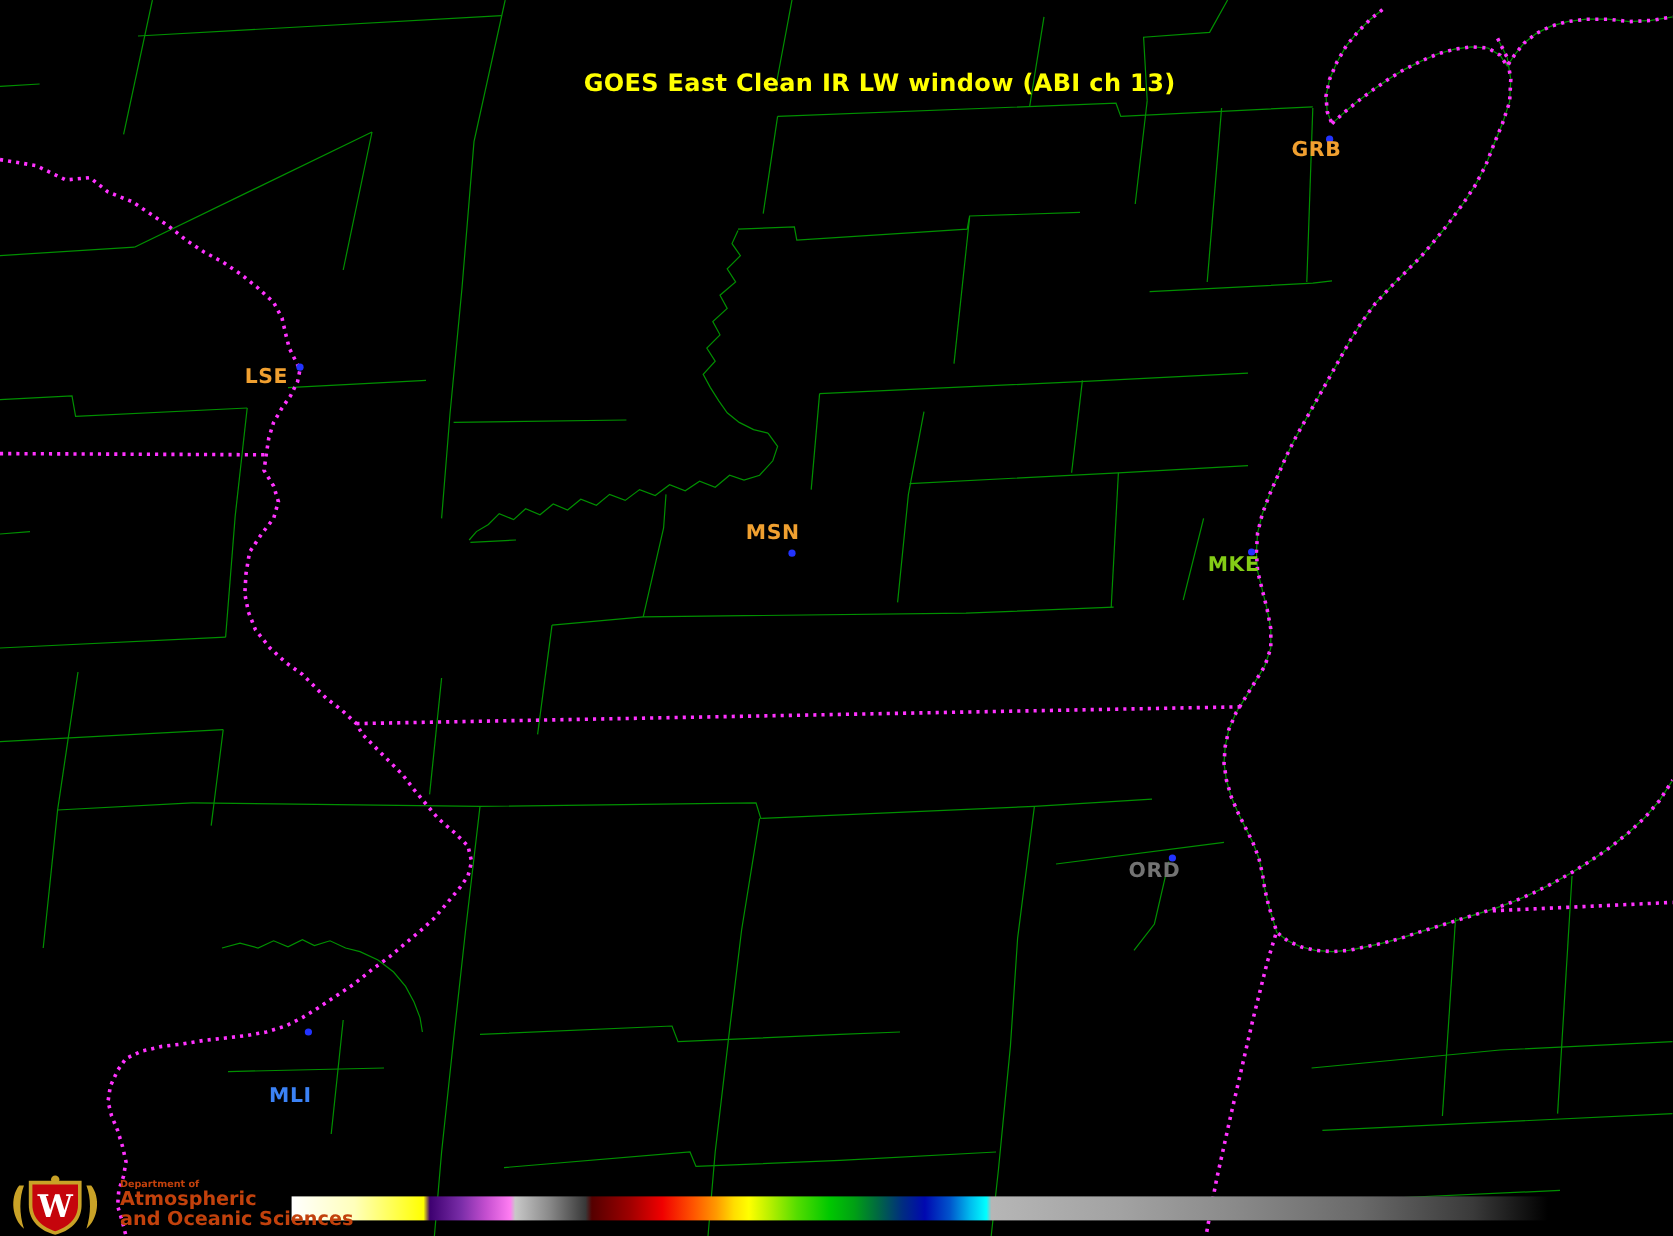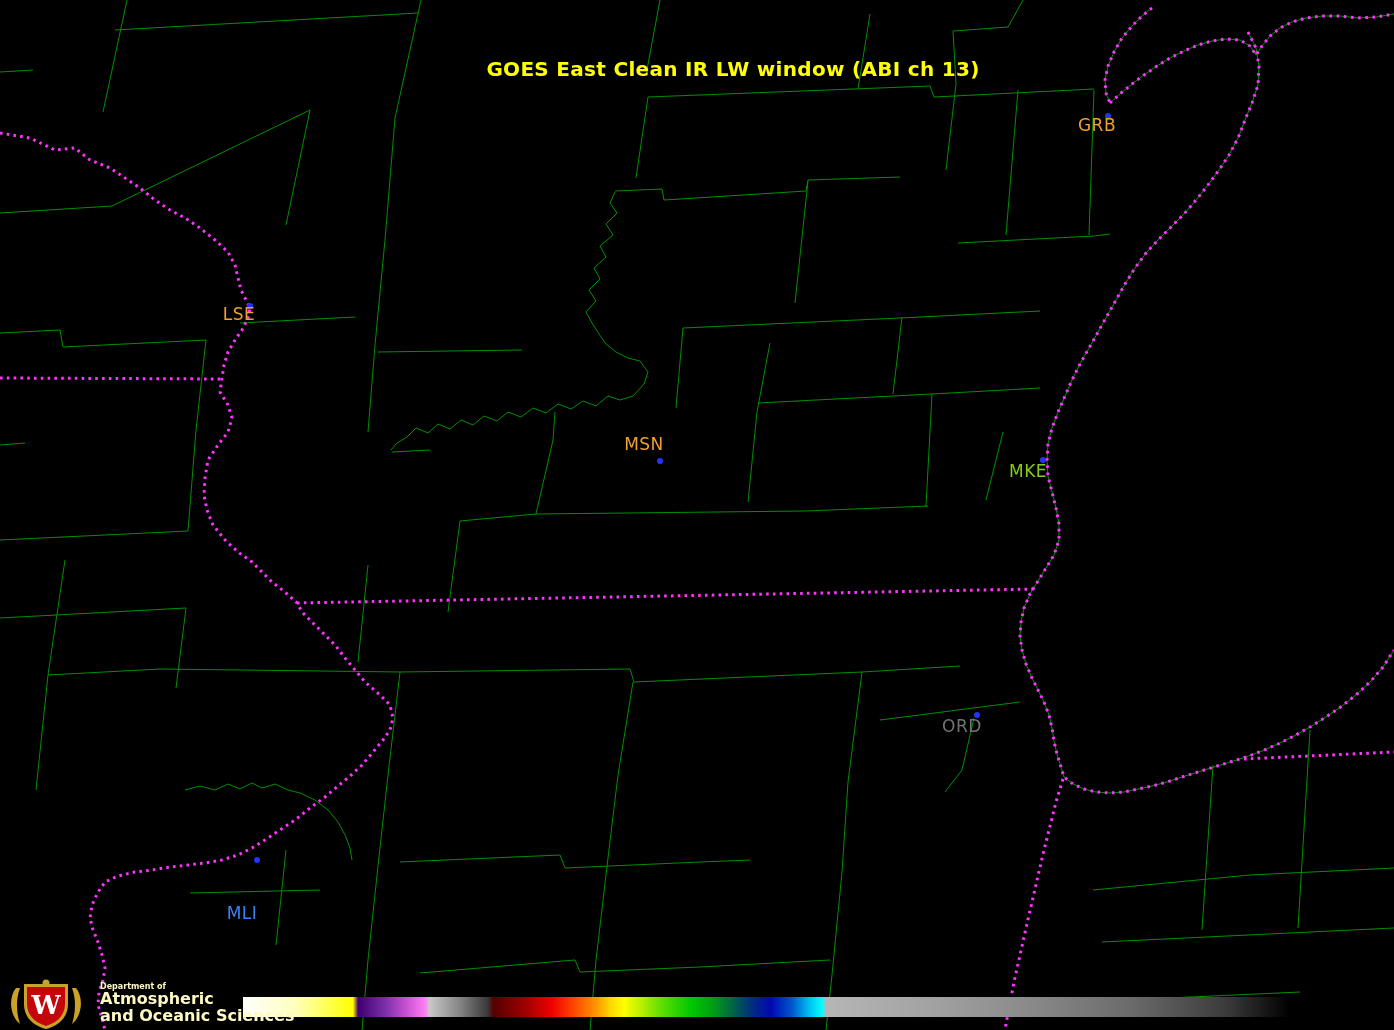--- a/index.html
+++ b/index.html
@@ -3,21 +3,21 @@
 <meta charset="utf-8">
 <style>
   html,body{margin:0;padding:0;background:#000;}
   #stage{position:relative;width:1394px;height:1030px;background:#000;overflow:hidden;
          font-family:"DejaVu Sans","Liberation Sans",sans-serif;}
   #map-svg{position:absolute;left:0;top:0;}
   .title-block{position:absolute;left:0;top:12px;width:100%;text-align:center;
                font-weight:bold;font-size:20px;line-height:23px;white-space:pre;
                letter-spacing:0.3px;z-index:5;}
   .station-label{position:absolute;transform:translate(-50%,-50%);
-                 font-weight:normal;font-size:17px;letter-spacing:0.5px;z-index:4;}
+                 font-weight:bold;font-size:17px;letter-spacing:0.5px;z-index:4;}
   #colorbar{position:absolute;z-index:6;}
   #logo{position:absolute;left:6px;top:978px;width:340px;height:52px;z-index:7;
         display:flex;align-items:center;}
   #logo-text{margin-left:14px;line-height:1.05;}
   .logo-small{font-size:8px;font-weight:bold;}
   .logo-big{font-size:16px;font-weight:bold;}
 </style>
 </head>
 <body>
 
@@ -101,41 +101,41 @@
       <circle cx="1043" cy="460" r="3" fill="#2233ff"></circle>
       <circle cx="977" cy="715" r="3" fill="#2233ff"></circle>
       <circle cx="257" cy="860" r="3" fill="#2233ff"></circle>
     </svg>
 
   <div class="title-block" style="color: rgb(255, 255, 0); padding-left: 36px;">
     <div>GOES East Clean IR LW window (ABI ch 13)</div>
   </div>
 
   <div id="stations">
-      <div class="station-label" style="left: 239px; top: 314px; color: rgb(240, 160, 48);">LSE</div>
+      <div class="station-label" style="left: 222px; top: 314px; color: rgb(240, 160, 48);">LSE</div>
       <div class="station-label" style="left: 1097px; top: 125px; color: rgb(240, 160, 48);">GRB</div>
       <div class="station-label" style="left: 644px; top: 444px; color: rgb(240, 160, 48);">MSN</div>
       <div class="station-label" style="left: 1028px; top: 471px; color: #84cc16;">MKE</div>
       <div class="station-label" style="left: 962px; top: 726px; color: #737373;">ORD</div>
       <div class="station-label" style="left: 242px; top: 913px; color: #3b82f6;">MLI</div>
     </div>
 
   <div id="colorbar" style="left: 243px; top: 997px; width: 1047px; height: 20px; background: linear-gradient(90deg, rgb(255, 255, 255) 0%, rgb(255, 255, 187) 5%, rgb(255, 255, 0) 10.5%, rgb(61, 0, 112) 11%, rgb(122, 45, 168) 13.5%, rgb(197, 79, 208) 15.5%, rgb(255, 125, 242) 17.4%, rgb(200, 200, 200) 17.8%, rgb(138, 138, 138) 20.5%, rgb(56, 56, 56) 23.4%, rgb(85, 0, 0) 23.9%, rgb(160, 0, 0) 27%, rgb(240, 0, 0) 29.5%, rgb(255, 85, 0) 32%, rgb(255, 153, 0) 33.8%, rgb(255, 221, 0) 35.2%, rgb(255, 255, 0) 36.4%, rgb(186, 240, 0) 38%, rgb(85, 221, 0) 40.2%, rgb(0, 200, 0) 42.8%, rgb(0, 160, 20) 44.8%, rgb(0, 106, 64) 46.6%, rgb(0, 45, 128) 48.6%, rgb(0, 8, 176) 50.4%, rgb(0, 85, 204) 52.4%, rgb(0, 187, 238) 54%, rgb(0, 255, 255) 55.3%, rgb(182, 182, 182) 55.7%, rgb(162, 162, 162) 66%, rgb(138, 138, 138) 75%, rgb(106, 106, 106) 85%, rgb(58, 58, 58) 94%, rgb(0, 0, 0) 100%);"></div>
 
   <div id="logo">
     <svg width="80" height="52" viewBox="0 0 80 52">
       <g id="crest-g">
           <path d="M10,10 C2,20 4,38 14,46 C10,34 10,20 14,10 Z" fill="#c9a227"></path>
           <path d="M70,10 C78,20 76,38 66,46 C70,34 70,20 66,10 Z" fill="#c9a227"></path>
           <circle cx="40" cy="5" r="3.5" fill="#c9a227"></circle>
           <path d="M18,6 L62,6 L62,26 C62,40 52,48 40,51 C28,48 18,40 18,26 Z" fill="#c9a227"></path>
           <path d="M21,9 L59,9 L59,26 C59,38 50,45 40,48 C30,45 21,38 21,26 Z" fill="#c5050c"></path>
           <text x="40" y="36" text-anchor="middle" font-family="DejaVu Serif, Liberation Serif, serif" font-size="26" font-weight="bold" fill="#ffffff">W</text>
         </g>
     </svg>
-    <div id="logo-text" style="color: #fef9c3;">
+    <div id="logo-text" style="color: #c2410c;">
       <div class="logo-small">Department of</div>
       <div class="logo-big">Atmospheric</div>
       <div class="logo-big">and Oceanic Sciences</div>
     </div>
   </div>
 
 </div>
 
 </body></html>

